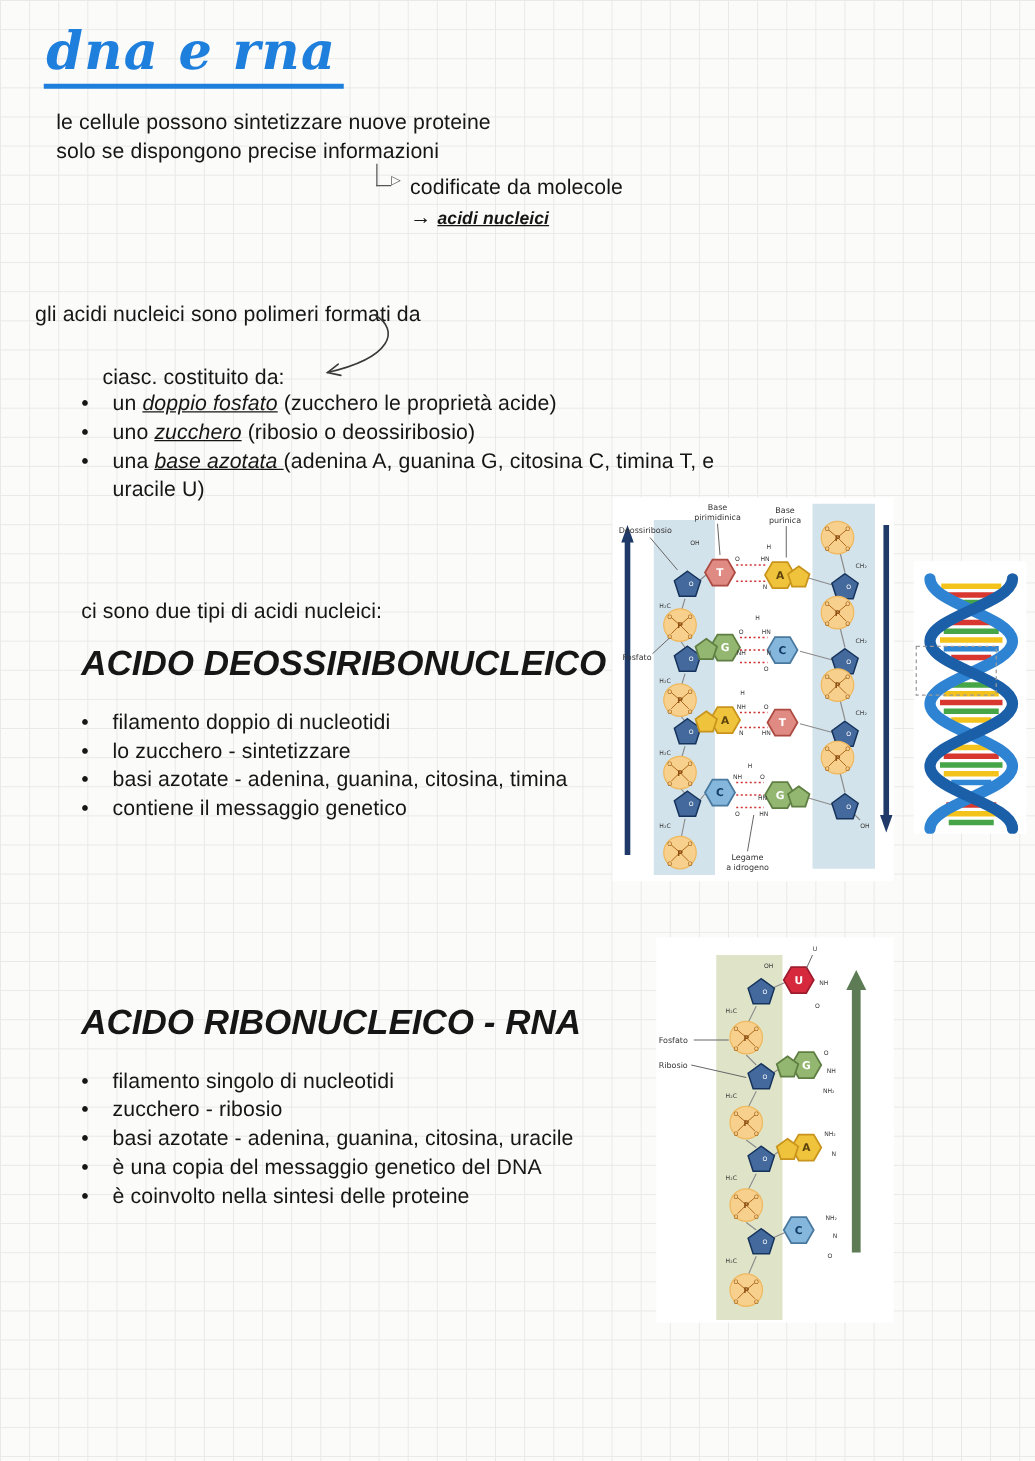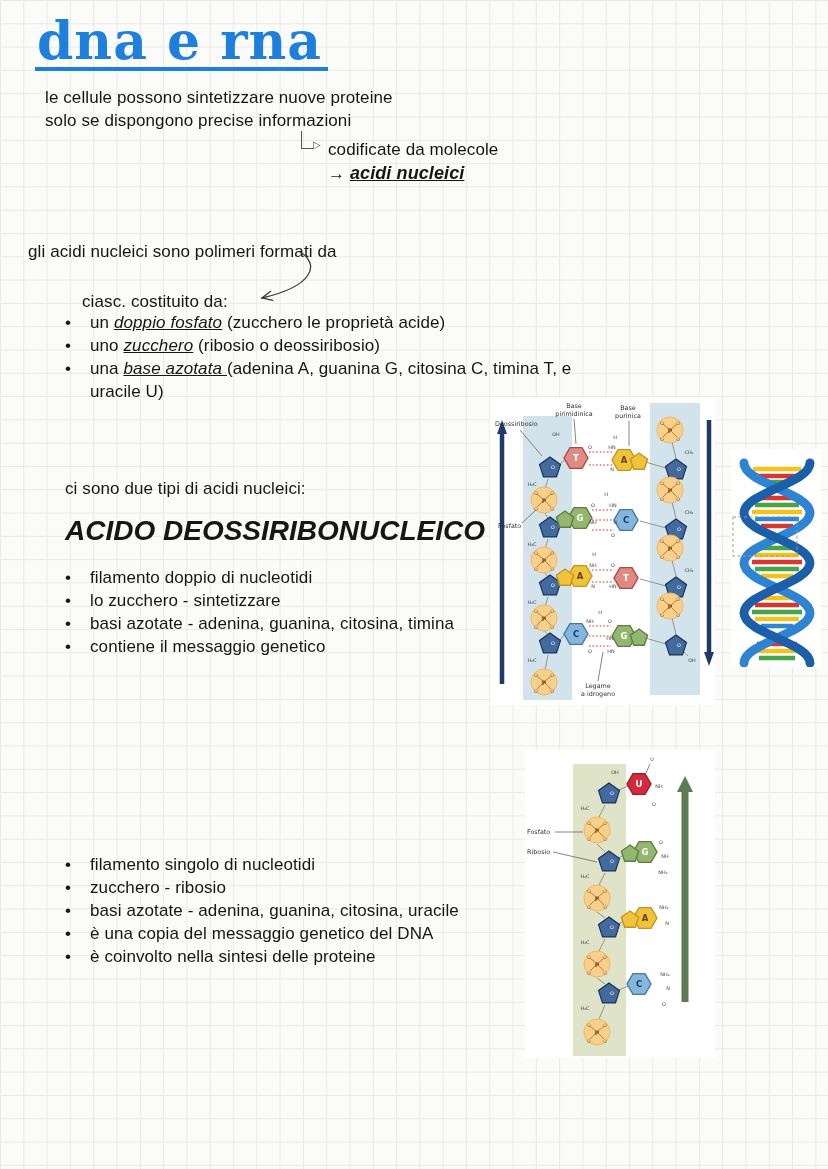--- a/index.html
+++ b/index.html
@@ -9,28 +9,28 @@
     background-image:
       linear-gradient(to right,#e9e9e7 1px,transparent 1px),
       linear-gradient(to bottom,#e9e9e7 1px,transparent 1px);
     background-size:23.3px 23.3px;
     font-family:"Liberation Sans",sans-serif;color:#161616;
   }
   .abs{position:absolute;}
   .txt{position:absolute;font-size:17px;line-height:23px;letter-spacing:.1px;}
   .title{
     position:absolute;left:35px;top:16px;
-    font-family:"DejaVu Serif",serif;font-weight:bold;
-    font-size:52px;line-height:50px;color:#1e7fdd;
+    font-family:"DejaVu Serif",serif;font-style:italic;font-weight:bold;
+    font-size:42px;line-height:50px;color:#1e7fdd;
     border-bottom:4px solid #1e7fdd;padding:0 6px 1px 2px;letter-spacing:1px;
   }
   .heading{position:absolute;font-size:28px;line-height:26px;font-weight:bold;font-style:italic;}
   .em{font-style:italic;text-decoration:underline;}
   .bold{font-weight:bold;}
-  .term{font-weight:bold;font-style:italic;text-decoration:underline;font-size:18px;}
+  .term{font-weight:bold;font-style:italic;text-decoration:underline;font-size:14px;}
   .list{position:absolute;}
   .li{display:flex;align-items:flex-start;}
   .dot{flex:0 0 25px;width:25px;}
   .litext{display:block;width:484px;}
   .elbow{position:absolute;left:301px;top:131px;width:11px;height:17px;
          border-left:1.5px solid #555;border-bottom:1.5px solid #555;}
   .tri{position:absolute;left:313px;top:139px;font-size:10px;color:#555;line-height:12px;}
   .fig{position:absolute;background:#ffffff;}
   svg{display:block;font-family:"DejaVu Sans",sans-serif;}
   svg text{fill:#3a3a3a;}
@@ -119,20 +119,21 @@
     <div class="li">
         <span class="dot">•</span>
         <span class="litext">basi azotate - adenina, guanina, citosina, timina</span>
       </div>
     <div class="li">
         <span class="dot">•</span>
         <span class="litext">contiene il messaggio genetico</span>
       </div>
   </div>
 
+  <div class="heading" style="left:65px;top:805px;">ACIDO RIBONUCLEICO - RNA</div>
   <div class="txt list" style="left:65px;top:853px;width:520px;">
     <div class="li">
         <span class="dot">•</span>
         <span class="litext">filamento singolo di nucleotidi</span>
       </div>
     <div class="li">
         <span class="dot">•</span>
         <span class="litext">zucchero - ribosio</span>
       </div>
     <div class="li">

